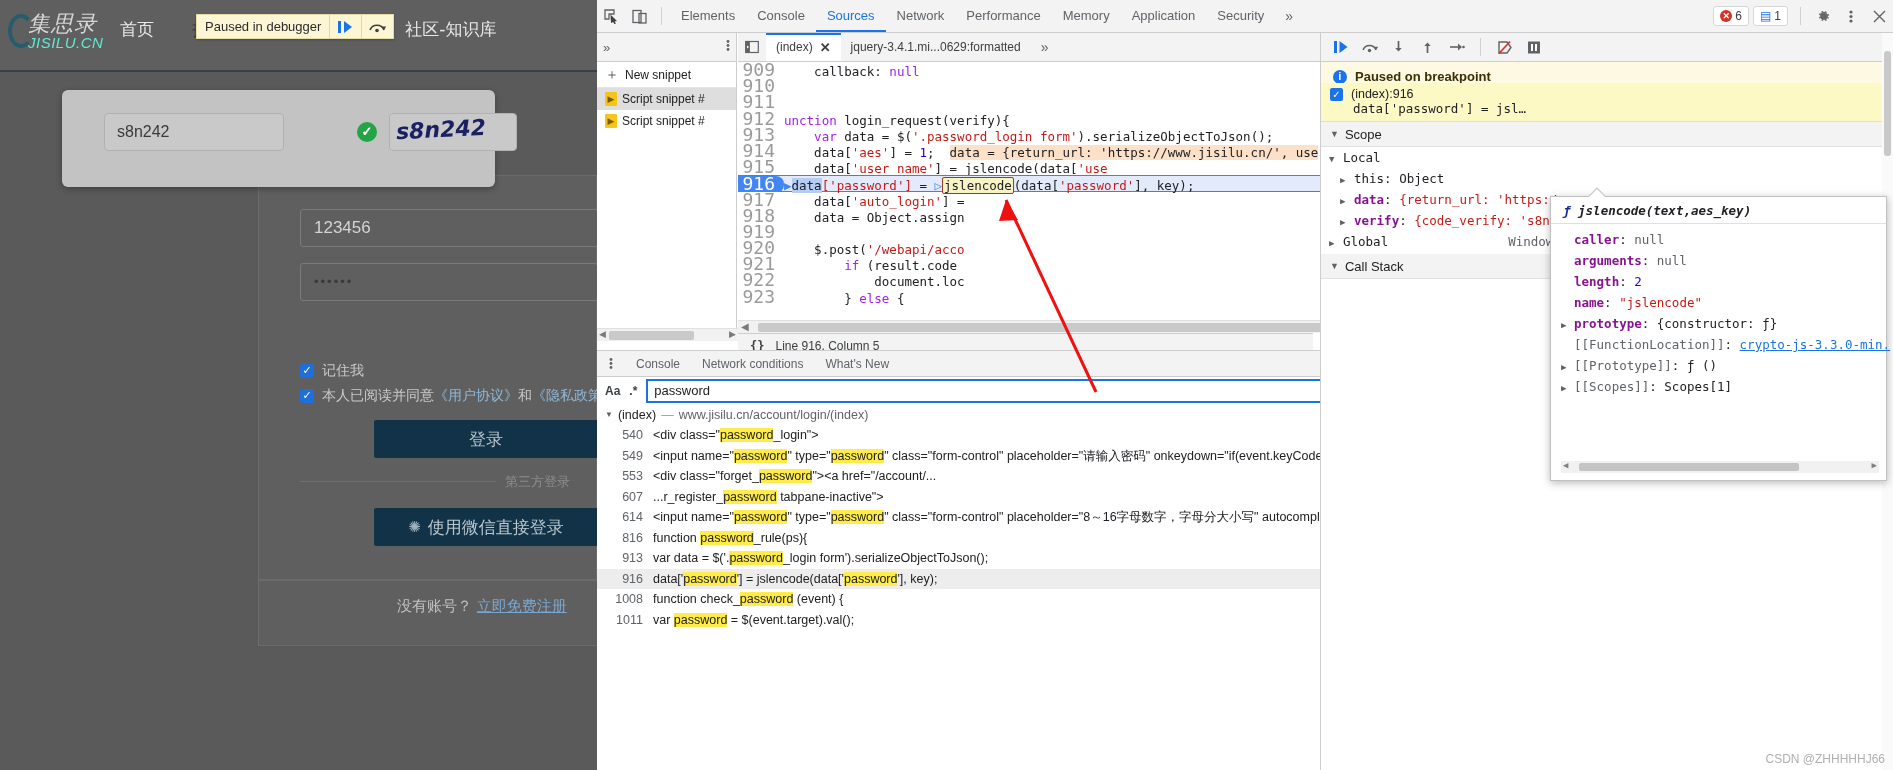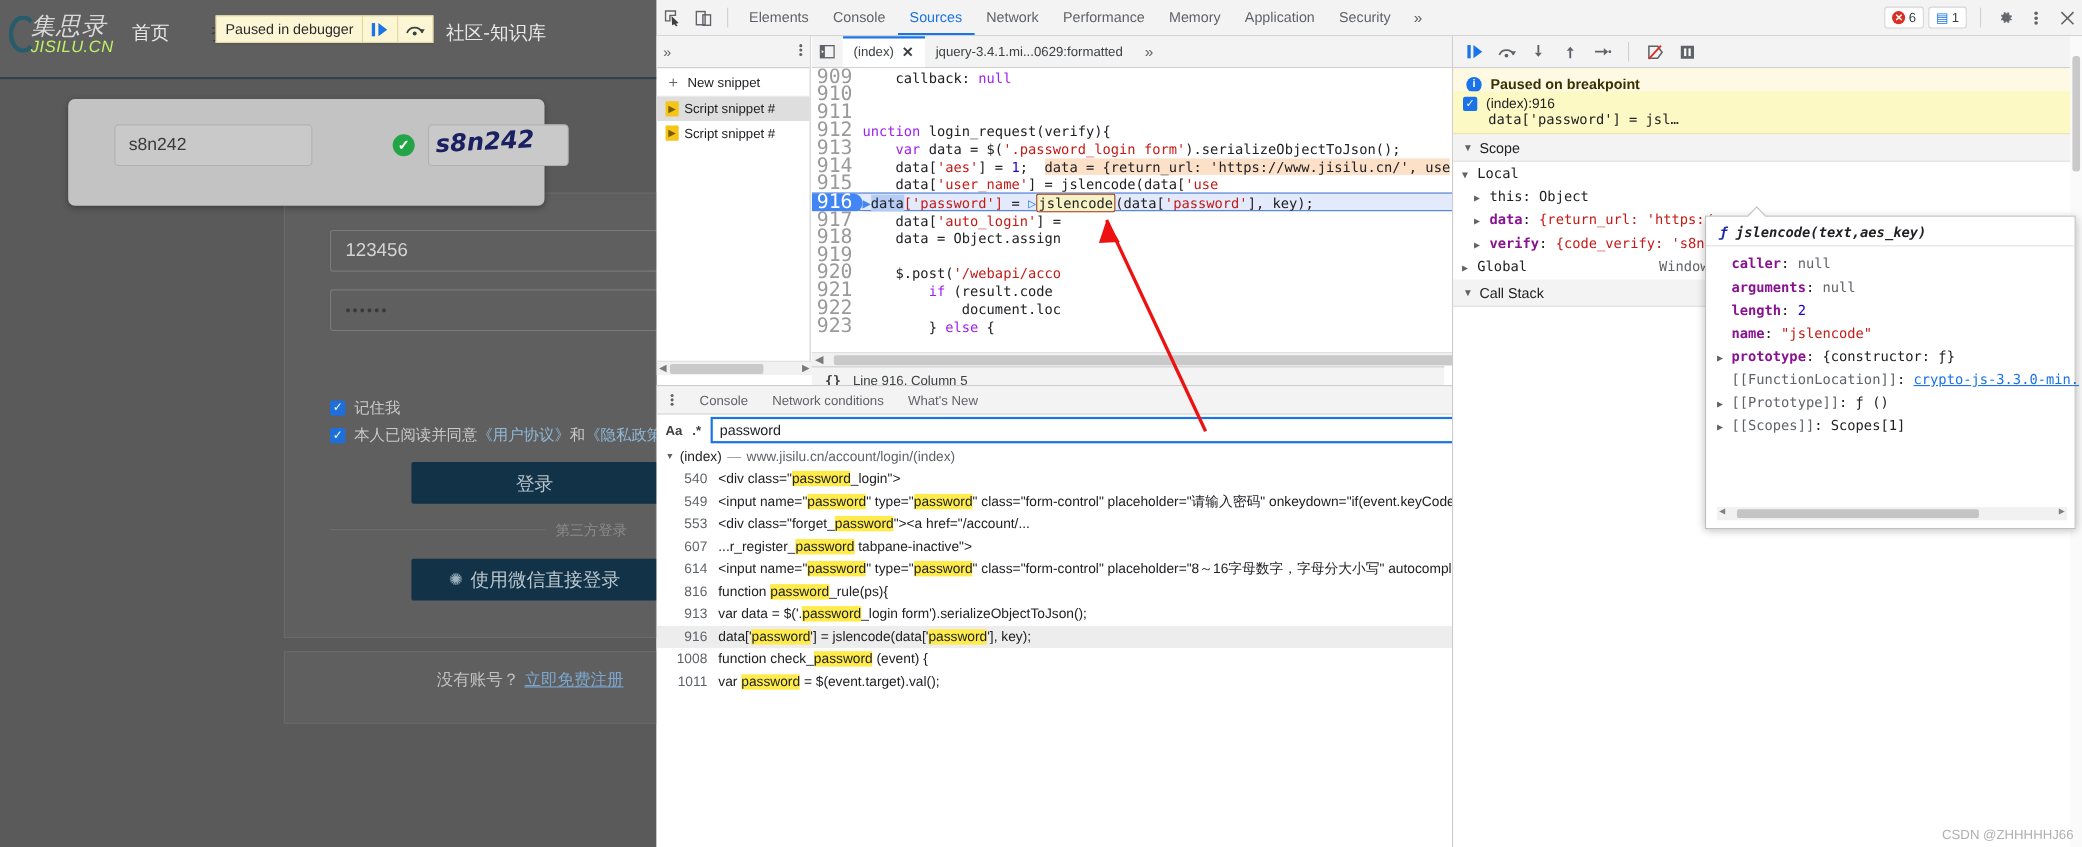--- a/index.html
+++ b/index.html
@@ -29,21 +29,21 @@
     border: 4px solid #1d5c6e; border-right-color: transparent;
     border-radius: 50%; opacity: .85;
   }
   .logo-cn {
     position: absolute; left: 20px; top: 1px;
     font-size: 22px; color: #d8d8d8; letter-spacing: 1px;
     font-family: "DejaVu Sans", sans-serif; white-space: nowrap;
   }
   .logo-en {
     position: absolute; left: 20px; top: 26px;
-    font-size: 15px; color: #bef264; letter-spacing: .5px; white-space: nowrap;
+    font-size: 15px; color: #5eead4; letter-spacing: .5px; white-space: nowrap;
   }
   .nav { position: absolute; left: 120px; top: 18px; height: 40px; }
   .nav-item {
     display: inline-block; margin-right: 34px;
     font-size: 17px; color: #3a3a3a;
     font-family: "DejaVu Sans", sans-serif;
   }
   .nav-item.bright { color: #e8e8e8; }
 
   
@@ -137,21 +137,21 @@
     font-family: "DejaVu Sans", sans-serif; white-space: nowrap;
   }
   .btn-wechat {
     position: absolute; left: 115px; top: 332px; width: 224px; height: 38px;
     background: #123347; color: #b9c6ce; font-size: 17px;
     display: flex; align-items: center; justify-content: center; gap: 7px;
     font-family: "DejaVu Sans", sans-serif; border-radius: 2px;
   }
   .wechat-ico { font-size: 15px; color: #9fb2bd; }
   .reg-panel {
-    position: absolute; left: 258px; top: 592px; width: 369px; height: 66px;
+    position: absolute; left: 258px; top: 580px; width: 369px; height: 66px;
     background: #5f5f5f; border: 1px solid #6b6b6b;
   }
   .reg-txt {
     position: absolute; left: 138px; top: 16px; font-size: 15px; color: #c0c0c0;
     font-family: "DejaVu Sans", sans-serif; white-space: nowrap;
   }
   .reg-txt .lk { color: #7ba7cf; text-decoration: underline; }
 
   
   .devtools {

